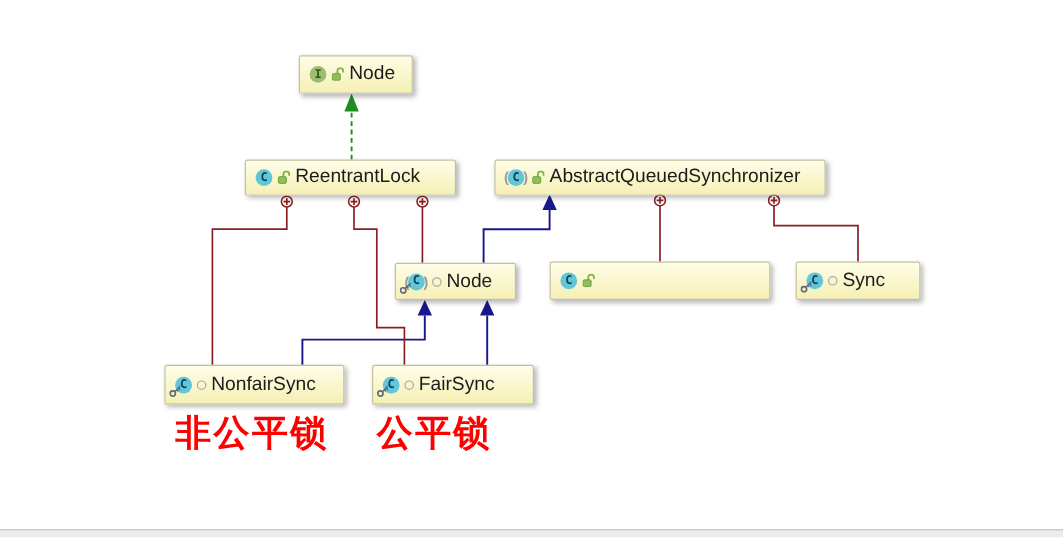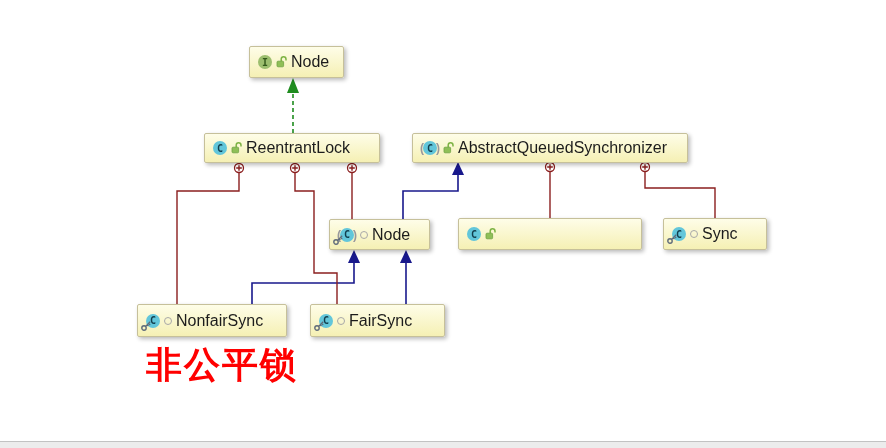--- a/index.html
+++ b/index.html
@@ -27,21 +27,21 @@
   .circle{width:14px;height:14px;border-radius:50%;display:inline-flex;align-items:center;
           justify-content:center;font-size:10px;font-weight:bold;
           font-family:"DejaVu Sans Mono",monospace;}
   .cls{background:var(--class-icon);color:#123F4E;}
   .iface{background:var(--interface-icon);color:#33591A;}
   .paren{color:#98989C;font-size:12px;font-weight:bold;line-height:1;margin:0 -1px;}
   .keysvg{position:absolute;left:-5px;bottom:-3px;}
   .pkg{width:6px;height:6px;border:1.6px solid #A8A8A8;border-radius:50%;
        display:inline-block;background:transparent;}
   .lbl{line-height:1;}
-  .annotation{position:absolute;font-size:36px;font-weight:bold;letter-spacing:2px;
+  .annotation{position:absolute;font-size:30px;font-weight:bold;letter-spacing:2px;
               color:var(--annotation-text);line-height:1;}
   .bottom-bar{position:absolute;left:0;top:441px;width:886px;height:7px;
               background:#ECECEC;border-top:1px solid #C2C2C2;}
 </style>
 </head>
 <body>
 
 <div class="canvas">
 
   <svg class="edges" width="886" height="448">
@@ -177,15 +177,16 @@
       <svg class="keysvg" width="11" height="11" viewBox="0 0 11 11">
         <circle cx="3" cy="8" r="2.2" fill="none" stroke="#5F6B7A" stroke-width="1.4"></circle>
         <path d="M4.6 6.4 L9.2 1.8 M7.6 3.4 L9.2 5 M6.2 4.8 L7.4 6" stroke="#5F6B7A" stroke-width="1.3" fill="none"></path>
       </svg>
     </span>
     <span class="pkg"></span>
     <span class="lbl">FairSync</span>
   </div>
 
   <span class="annotation" style="left:146px;top:347px">非公平锁</span>
+  <span class="annotation" style="left:314px;top:347px">公平锁</span>
 
   <div class="bottom-bar"></div>
 </div>
 
 </body></html>

